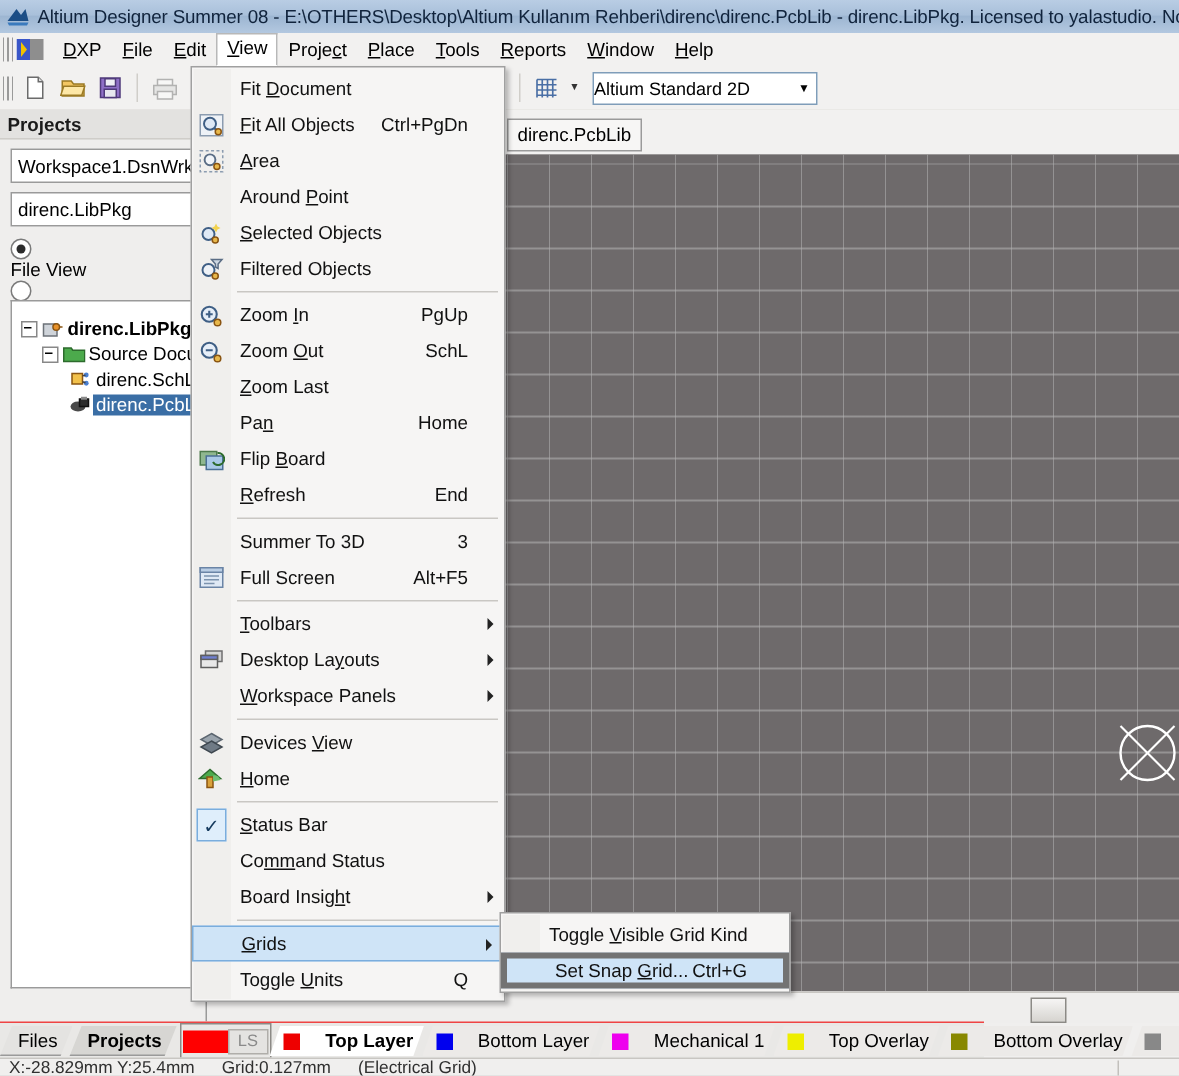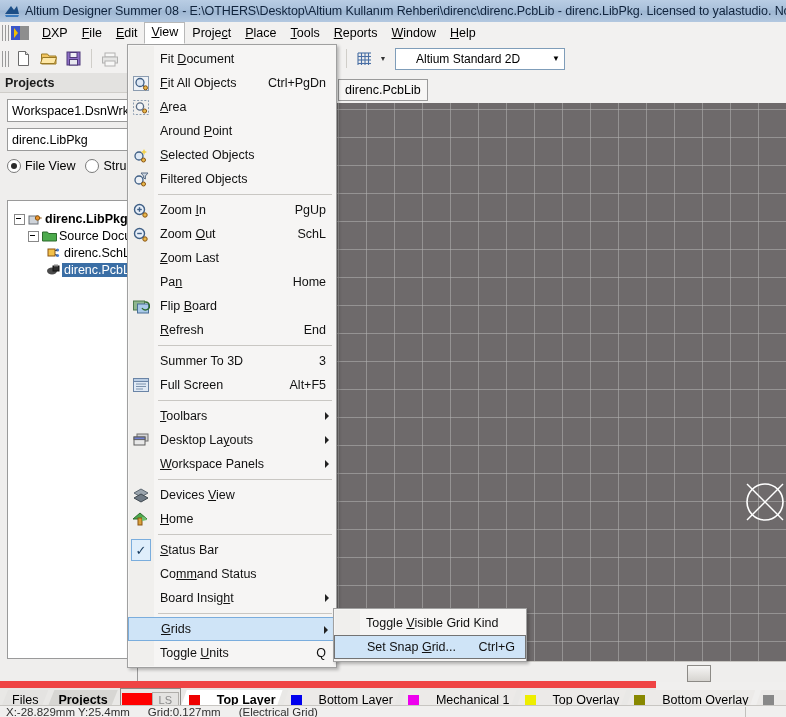--- a/index.html
+++ b/index.html
@@ -77,21 +77,21 @@
   .tb-sep { width: 1px; height: 19px; background: #d0cec9; margin: 0 5px; flex:0 0 auto; }
   .tb-btn {
     width: 23px; height: 23px; margin: 0 1px;
     display: flex; align-items: center; justify-content: center;
     flex: 0 0 auto;
   }
   .tb-combo {
     width: 148px; height: 20px; margin-left: 6px;
     background: #ffffff; border: 1px solid #7f9db9;
     display: flex; align-items: center; justify-content: space-between;
-    font-size: 12px; padding-left: 20px; flex: 0 0 auto;
+    font-size: 12px; padding-left: 0; flex: 0 0 auto;
   }
   .tb-combo .arrow { width: 16px; text-align: center; font-size: 8px; color:#000; }
   .tb-smallarrow { width: 12px; text-align: center; font-size: 7px; color: #333; flex:0 0 auto;}
 
   
   #projects-panel {
     position: absolute; left: 0; top: 73px; width: 137px; height: 608px;
     background: #efeeed;
     border-right: 1px solid #9a9a9a;
   }
@@ -105,21 +105,21 @@
   }
   .panel-combo {
     margin: 6px 4px 0 7px;
     height: 21px; background: #ffffff; border: 1px solid #9a9a9a;
     display: flex; align-items: center;
     font-size: 12.5px; padding-left: 4px;
     overflow: hidden; white-space: nowrap;
   }
   .radio-row {
     margin-top: 8px; padding-left: 7px;
-    display: flex; align-items: flex-start; font-size: 12.5px;
+    display: flex; align-items: flex-start; font-size: 12.5px; flex-direction: column;
   }
   .radio {
     width: 12px; height: 12px; border-radius: 50%;
     border: 1px solid #7a7a7a; background: #fff;
     display: inline-block; margin-right: 4px; position: relative;
     flex: 0 0 auto;
   }
   .radio.checked::after {
     content: ""; position: absolute; left: 3px; top: 3px;
     width: 6px; height: 6px; border-radius: 50%; background: #2b2b2b;
@@ -188,21 +188,21 @@
   #hthumb {
     position: absolute; left: 549px; top: 3px; width: 22px; height: 15px;
     background: linear-gradient(to bottom,#f6f5f4,#d6d4d0);
     border: 1px solid #8c8a86;
   }
 
   
   #bottombar {
     position: absolute; left: 0; top: 681px; width: 656px; height: 24px;
     background: #e9e8e6;
-    border-top: 7px solid #ef4444;
+    border-top: 1px solid #ef4444;
     display: flex; align-items: center;
   }
   .ptab {
     position: relative;
     height: 19px; display: flex; align-items: center;
     padding: 0 10px 0 12px;
     font-size: 12.5px;
     background: #e4e3e1;
     margin-right: -2px;
     clip-path: polygon(8px 0, 100% 0, calc(100% - 8px) 100%, 0 100%);
@@ -260,21 +260,21 @@
     position: relative; display: flex; align-items: center;
     height: 24px; padding-left: 25px; font-size: 12.5px; color: #111;
     z-index: 2;
   }
   .mrow.hl { background: #cfe4f7; border: 1px solid #7aaddd; box-sizing: border-box; height: 24px; align-items: center; }
   .mrow .micon {
     position: absolute; left: 3px; top: 2px; width: 20px; height: 20px;
     display: flex; align-items: center; justify-content: center;
   }
   .mrow .mlabel { flex: 1 1 auto; padding-left: 7px; white-space: nowrap; }
-  .mrow .mshort { padding-right: 10px; color: #111; white-space: nowrap; }
+  .mrow .mshort { padding-right: 24px; color: #111; white-space: nowrap; }
   .mrow .marrow {
     position: absolute; right: 7px; top: 8px;
     width: 0; height: 0;
     border-left: 4px solid #222;
     border-top: 4px solid transparent;
     border-bottom: 4px solid transparent;
   }
   .msep { height: 1px; background: #c9c7c3; margin: 3px 4px 3px 30px; position: relative; z-index: 2; }
   .chkbox {
     width: 20px; height: 20px; border: 1px solid #7aaddd;
@@ -290,21 +290,21 @@
     border: 1px solid #a0a0a0;
     z-index: 55;
     padding: 2px 0;
     box-shadow: 2px 2px 3px rgba(0,0,0,0.25);
   }
   #gridsubmenu .gutter {
     position: absolute; left: 1px; top: 1px; bottom: 1px; width: 25px;
     background: #f0efed;
   }
   #gridsubmenu .mrow { height: 24px; }
-  #gridsubmenu .mrow.hl { background: #cfe4f7; border: 1px solid #737373; box-sizing:border-box; }
+  #gridsubmenu .mrow.hl { background: #cfe4f7; border: 4px solid #737373; box-sizing:border-box; }
   u.ul { text-decoration: underline; }
 </style>
 </head>
 <body>
 
 <div id="app">
 
   <div id="titlebar">
     <span class="tb-icon">
       <svg width="16" height="14" viewBox="0 0 16 14">

